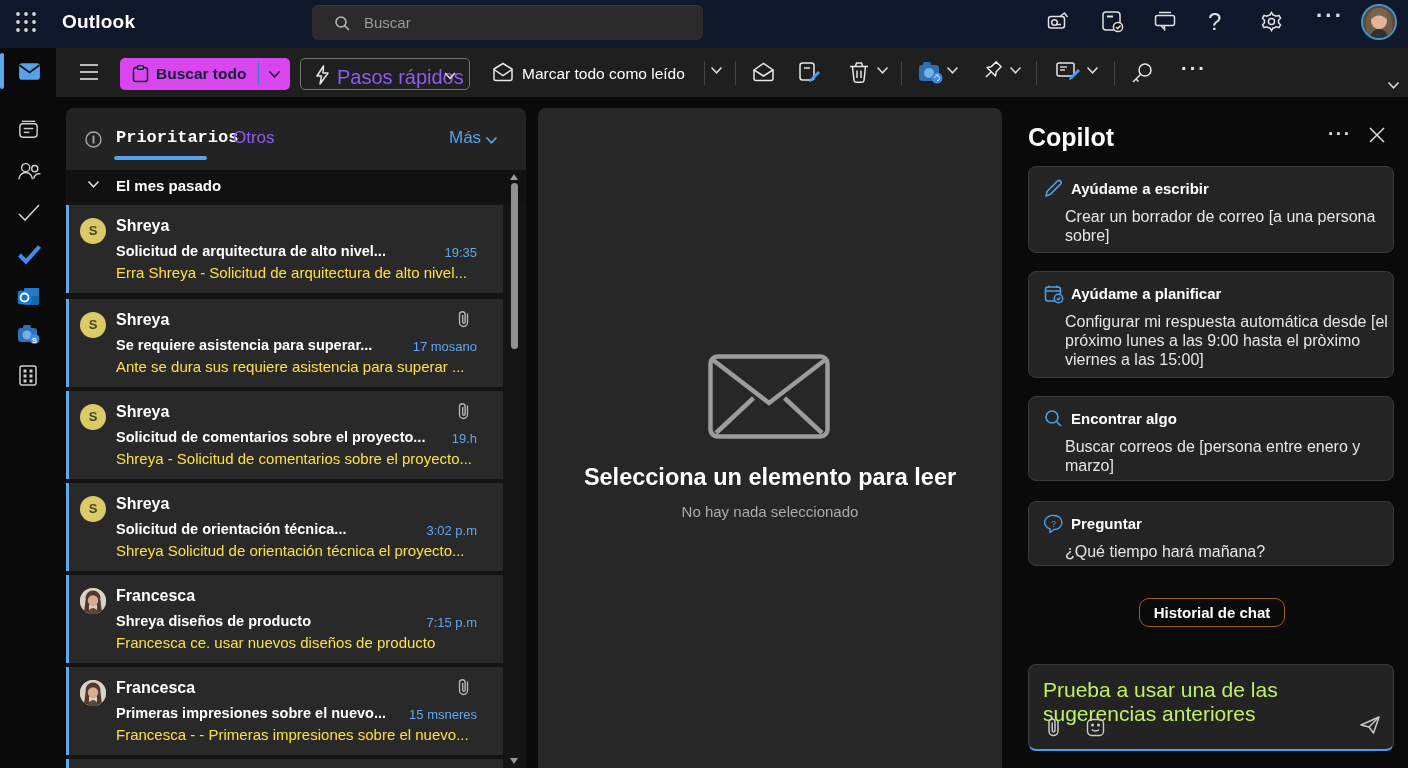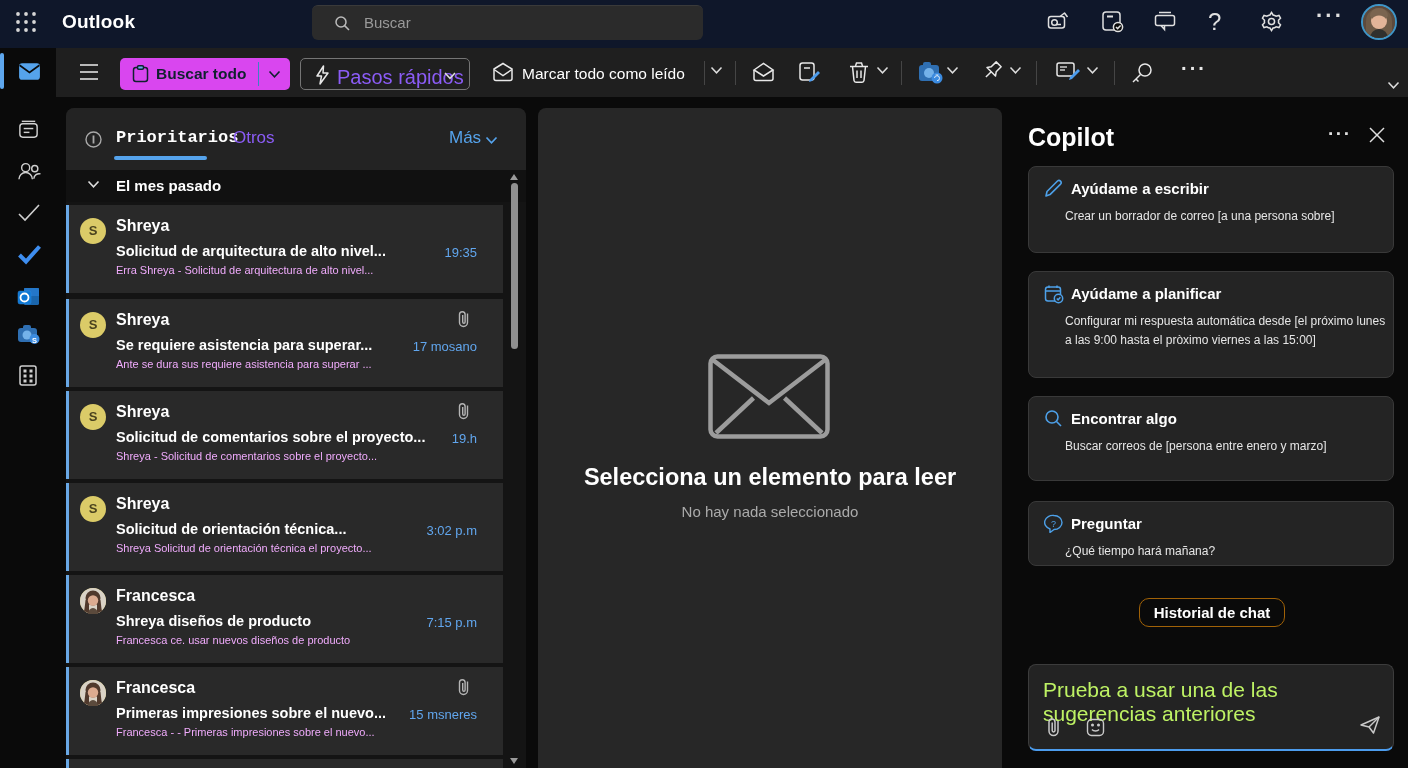--- a/index.html
+++ b/index.html
@@ -37,34 +37,34 @@
 #tab2 { position:absolute; left:167px; top:20px; font-size:17px; color:#8b5cf6; }
 #mas { position:absolute; left:383px; top:20px; font-size:17px; color:#55a3ec; }
 #band { position:absolute; left:0; top:62px; width:460px; height:32px; background:#111; }
 #band .t { position:absolute; left:50px; top:7px; font-size:15px; font-weight:bold; color:#fff; }
 .item { position:absolute; left:0; width:437px; height:88px; background:#292929; }
 .item .bar { position:absolute; left:0; top:0; width:3px; height:88px; background:#69a8e6; }
 .item .av { position:absolute; left:14px; top:13px; width:26px; height:26px; border-radius:50%; background:#dbcb68; color:#4a431e; font-size:13px; font-weight:bold; text-align:center; line-height:26px; }
 .item .nm { position:absolute; left:50px; top:12px; font-size:16px; font-weight:bold; color:#fff; }
 .item .sub { position:absolute; left:50px; top:38px; width:310px; font-size:14.5px; font-weight:bold; color:#fff; white-space:nowrap; overflow:hidden; }
 .item .tm { position:absolute; right:26px; top:40px; font-size:13px; color:#61a6ee; }
-.item .pv { position:absolute; left:50px; top:59px; width:378px; font-size:11px; color:#f0abfc; white-space:nowrap; overflow:hidden; }
+.item .pv { position:absolute; left:50px; top:59px; width:378px; font-size:15px; color:#fde047; white-space:nowrap; overflow:hidden; }
 .item .clip { position:absolute; left:391px; top:10px; }
 
 
 #read { position:absolute; left:538px; top:108px; width:464px; height:660px; background:#272727; border-radius:8px 8px 0 0;text-decoration:underline; }
 #read h1 { position:absolute; left:0; top:356px; width:464px; text-align:center; color:#fff; font-size:23.5px; font-weight:bold; }
 #read h2 { position:absolute; left:0; top:395px; width:464px; text-align:center; color:#ababab; font-size:15px; font-weight:normal; }
 
 
 #cop { position:absolute; left:1010px; top:97px; width:398px; height:671px; background:#0a0a0a; }
 #cop h1 { position:absolute; left:18px; top:26px; font-size:25px; font-weight:bold; color:#fff; }
 .card { position:absolute; left:18px; width:366px; background:#242424; border:1px solid #393939; border-radius:8px; }
 .card .ti { position:absolute; left:42px; top:13px; font-size:15px; font-weight:bold; color:#fff; }
-.card .bo { position:absolute; left:36px; top:40px; width:324px; font-size:12px; color:#e6e6e6; line-height:19px; }
+.card .bo { position:absolute; left:36px; top:40px; width:324px; font-size:16px; color:#e6e6e6; line-height:19px; }
 .card svg.cic { position:absolute; left:15px; top:12px; }
 #hist { position:absolute; left:129px; top:501px; width:146px; height:29px; border:1px solid #a16207; border-radius:10px; text-align:center; color:#fff; font-size:15px; font-weight:bold; line-height:27px; }
 #cinput { position:absolute; left:18px; top:567px; width:366px; height:87px; background:#232323; border:1px solid #3c3c3c; border-bottom:2px solid #4c9ced; border-radius:8px; }
 #cinput .ph { position:absolute; left:14px; top:13px; font-size:21px; color:#bef264; }
 </style>
 </head>
 <body>
 <div id="stage">
 
   <div id="topbar">

